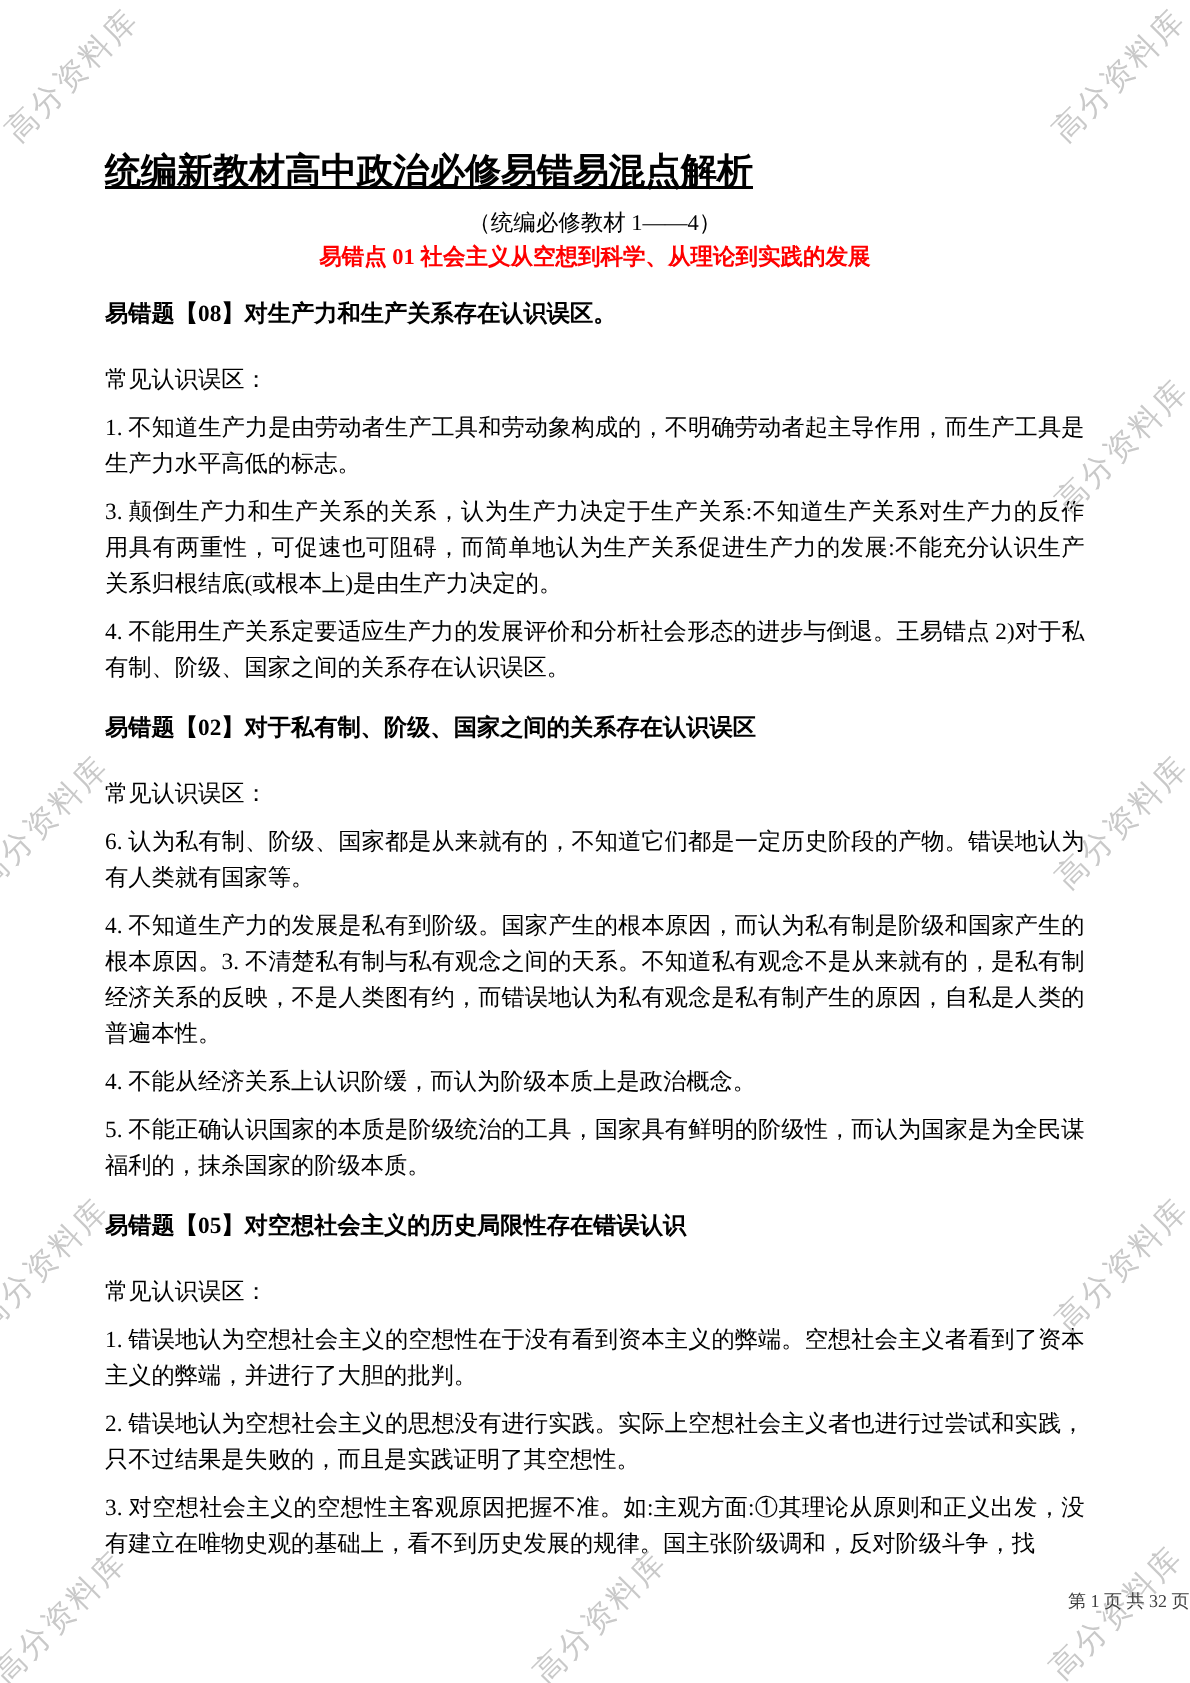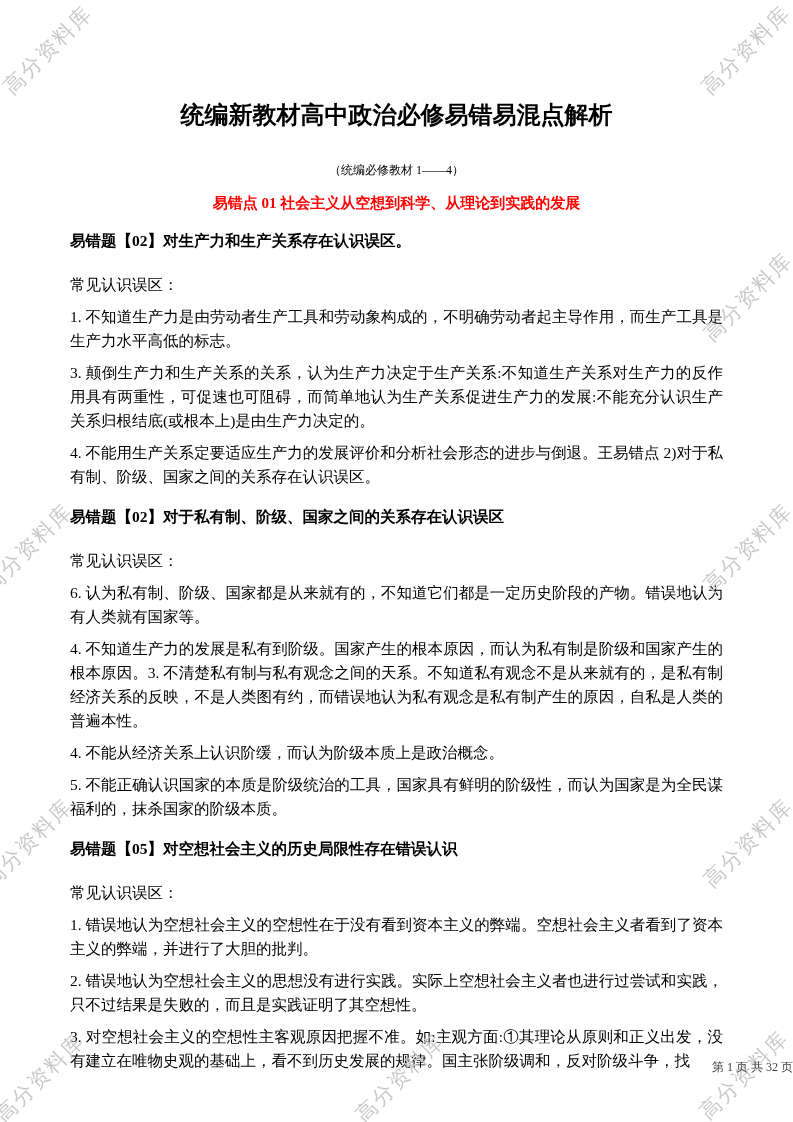--- a/index.html
+++ b/index.html
@@ -28,33 +28,33 @@
     letter-spacing: 2px;
     white-space: nowrap;
     transform: translate(-50%, -50%) rotate(-45deg);
     user-select: none;
     pointer-events: none;
     font-family: "Liberation Serif", "DejaVu Serif", serif;
   }
   
   .doc-title {
     margin: 0;
-    text-align: center;
     font-size: 24px;
     font-weight: bold;
     line-height: 30px;
+    text-decoration: underline;
   }
   .doc-subtitle {
-    margin-top: 30px;
+    margin-top: 9px;
     text-align: center;
-    font-size: 12px;
+    font-size: 15px;
     line-height: 20px;
   }
   .topic-heading {
-    margin-top: 13px;
+    margin-top: 3px;
     text-align: center;
     font-size: 15px;
     font-weight: bold;
     color: #ff0000;
     line-height: 20px;
   }
   .sec-heading {
     margin-top: 16px;
     font-size: 15.5px;
     font-weight: bold;
@@ -97,21 +97,21 @@
   <span class="wm" style="left:748px; top:843px;">高分资料库</span>
   <span class="wm" style="left:40px;  top:1078px;">高分资料库</span>
   <span class="wm" style="left:400px; top:1078px;">高分资料库</span>
   <span class="wm" style="left:744px; top:1075px;">高分资料库</span>
 
   <h1 class="doc-title">统编新教材高中政治必修易错易混点解析</h1>
   <div class="doc-subtitle">（统编必修教材 1——4）</div>
   <div class="topic-heading">易错点 01 社会主义从空想到科学、从理论到实践的发展</div>
 
   <section>
-    <div class="sec-heading">易错题【02】对生产力和生产关系存在认识误区。</div>
+    <div class="sec-heading">易错题【08】对生产力和生产关系存在认识误区。</div>
     <div class="sec-subheading">常见认识误区：</div>
     <p class="body-para">1. 不知道生产力是由劳动者生产工具和劳动象构成的，不明确劳动者起主导作用，而生产工具是生产力水平高低的标志。</p>
     <p class="body-para">3. 颠倒生产力和生产关系的关系，认为生产力决定于生产关系:不知道生产关系对生产力的反作用具有两重性，可促速也可阻碍，而简单地认为生产关系促进生产力的发展:不能充分认识生产关系归根结底(或根本上)是由生产力决定的。</p>
     <p class="body-para">4. 不能用生产关系定要适应生产力的发展评价和分析社会形态的进步与倒退。王易错点 2)对于私有制、阶级、国家之间的关系存在认识误区。</p>
   </section>
 
   <section>
     <div class="sec-heading">易错题【02】对于私有制、阶级、国家之间的关系存在认识误区</div>
     <div class="sec-subheading">常见认识误区：</div>
     <p class="body-para">6. 认为私有制、阶级、国家都是从来就有的，不知道它们都是一定历史阶段的产物。错误地认为有人类就有国家等。</p>

